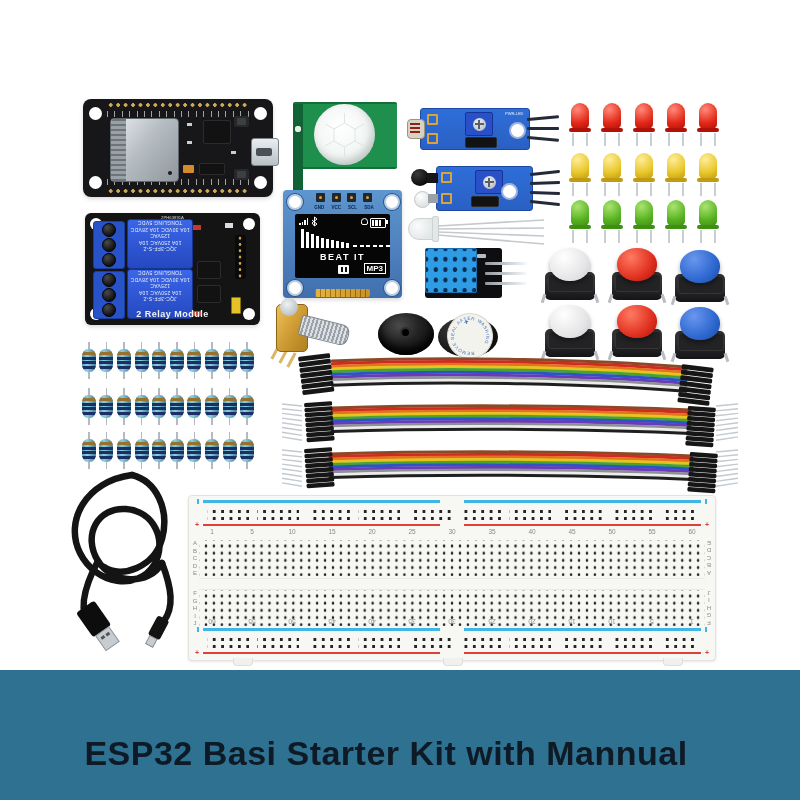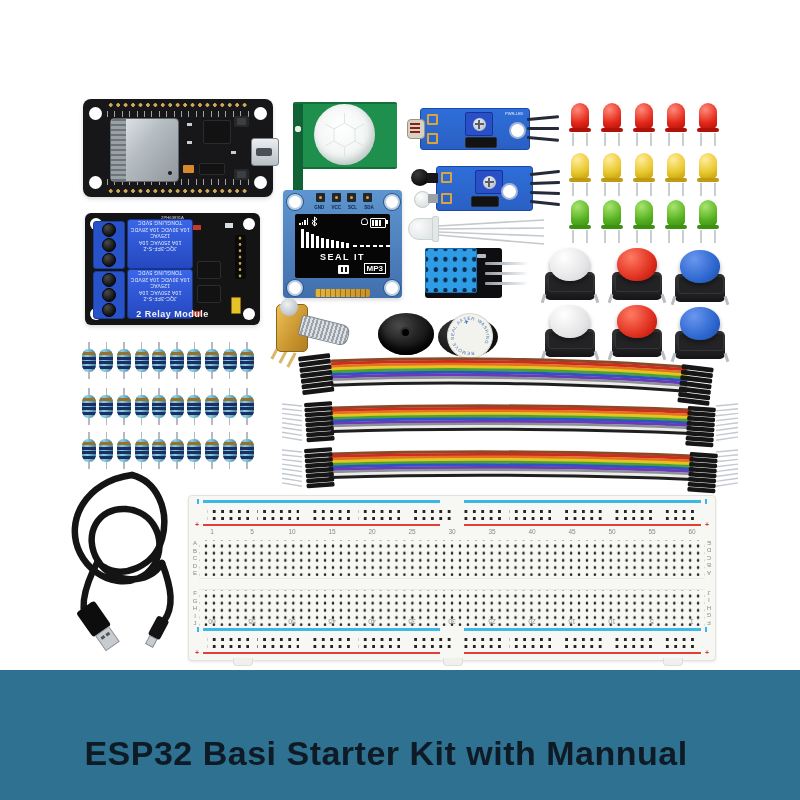--- a/index.html
+++ b/index.html
@@ -473,21 +473,21 @@
           <b style="height:5px;"></b>
       </div>
       <div class="dashes" style="left:58px;">
           <b></b>
           <b></b>
           <b></b>
           <b></b>
           <b></b>
           <b></b>
         </div>
-      <div class="track">SEAL IT</div>
+      <div class="track">BEAT IT</div>
       <div class="pause"></div>
       <div class="mp3">MP3</div>
     </div>
     <div class="oledconn"></div>
   </div>
 
   <div class="abs relay">
     <i class="hole" style="left:5px;top:5px;width:12px;height:12px;"></i>
     <i class="hole" style="left:158px;top:5px;width:12px;height:12px;"></i>
     <i class="hole" style="left:5px;top:95px;width:12px;height:12px;"></i>

